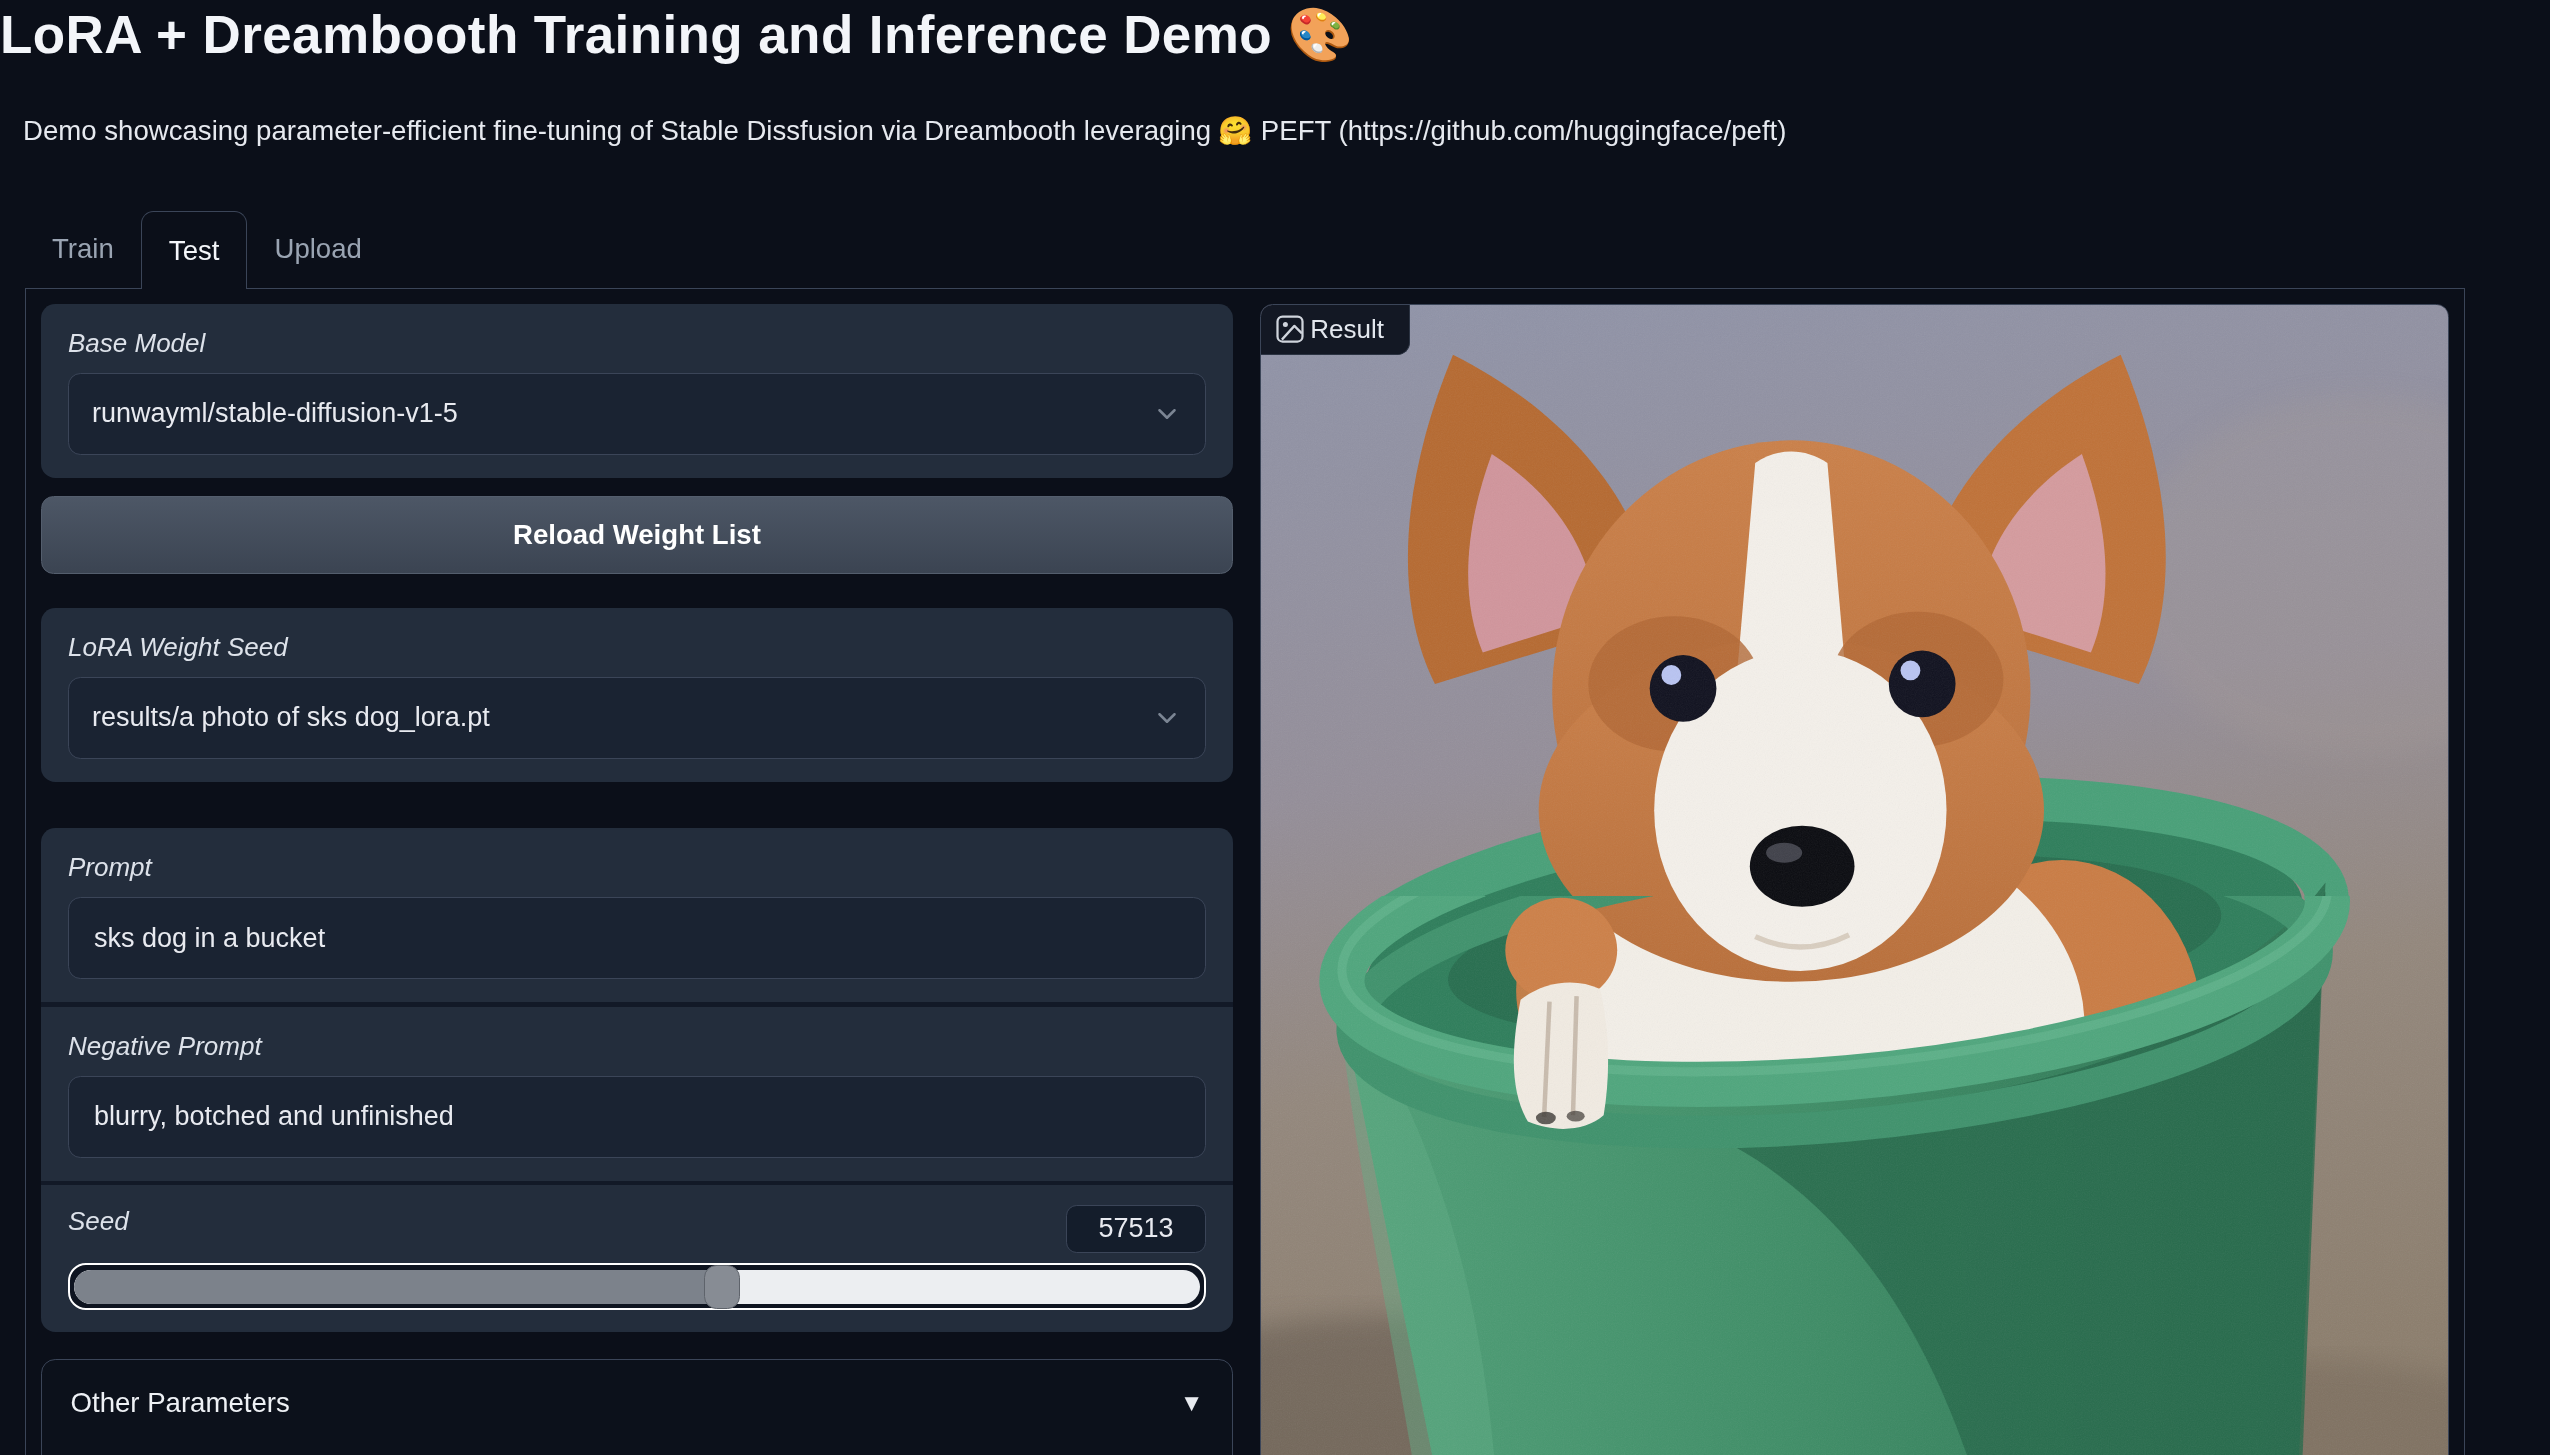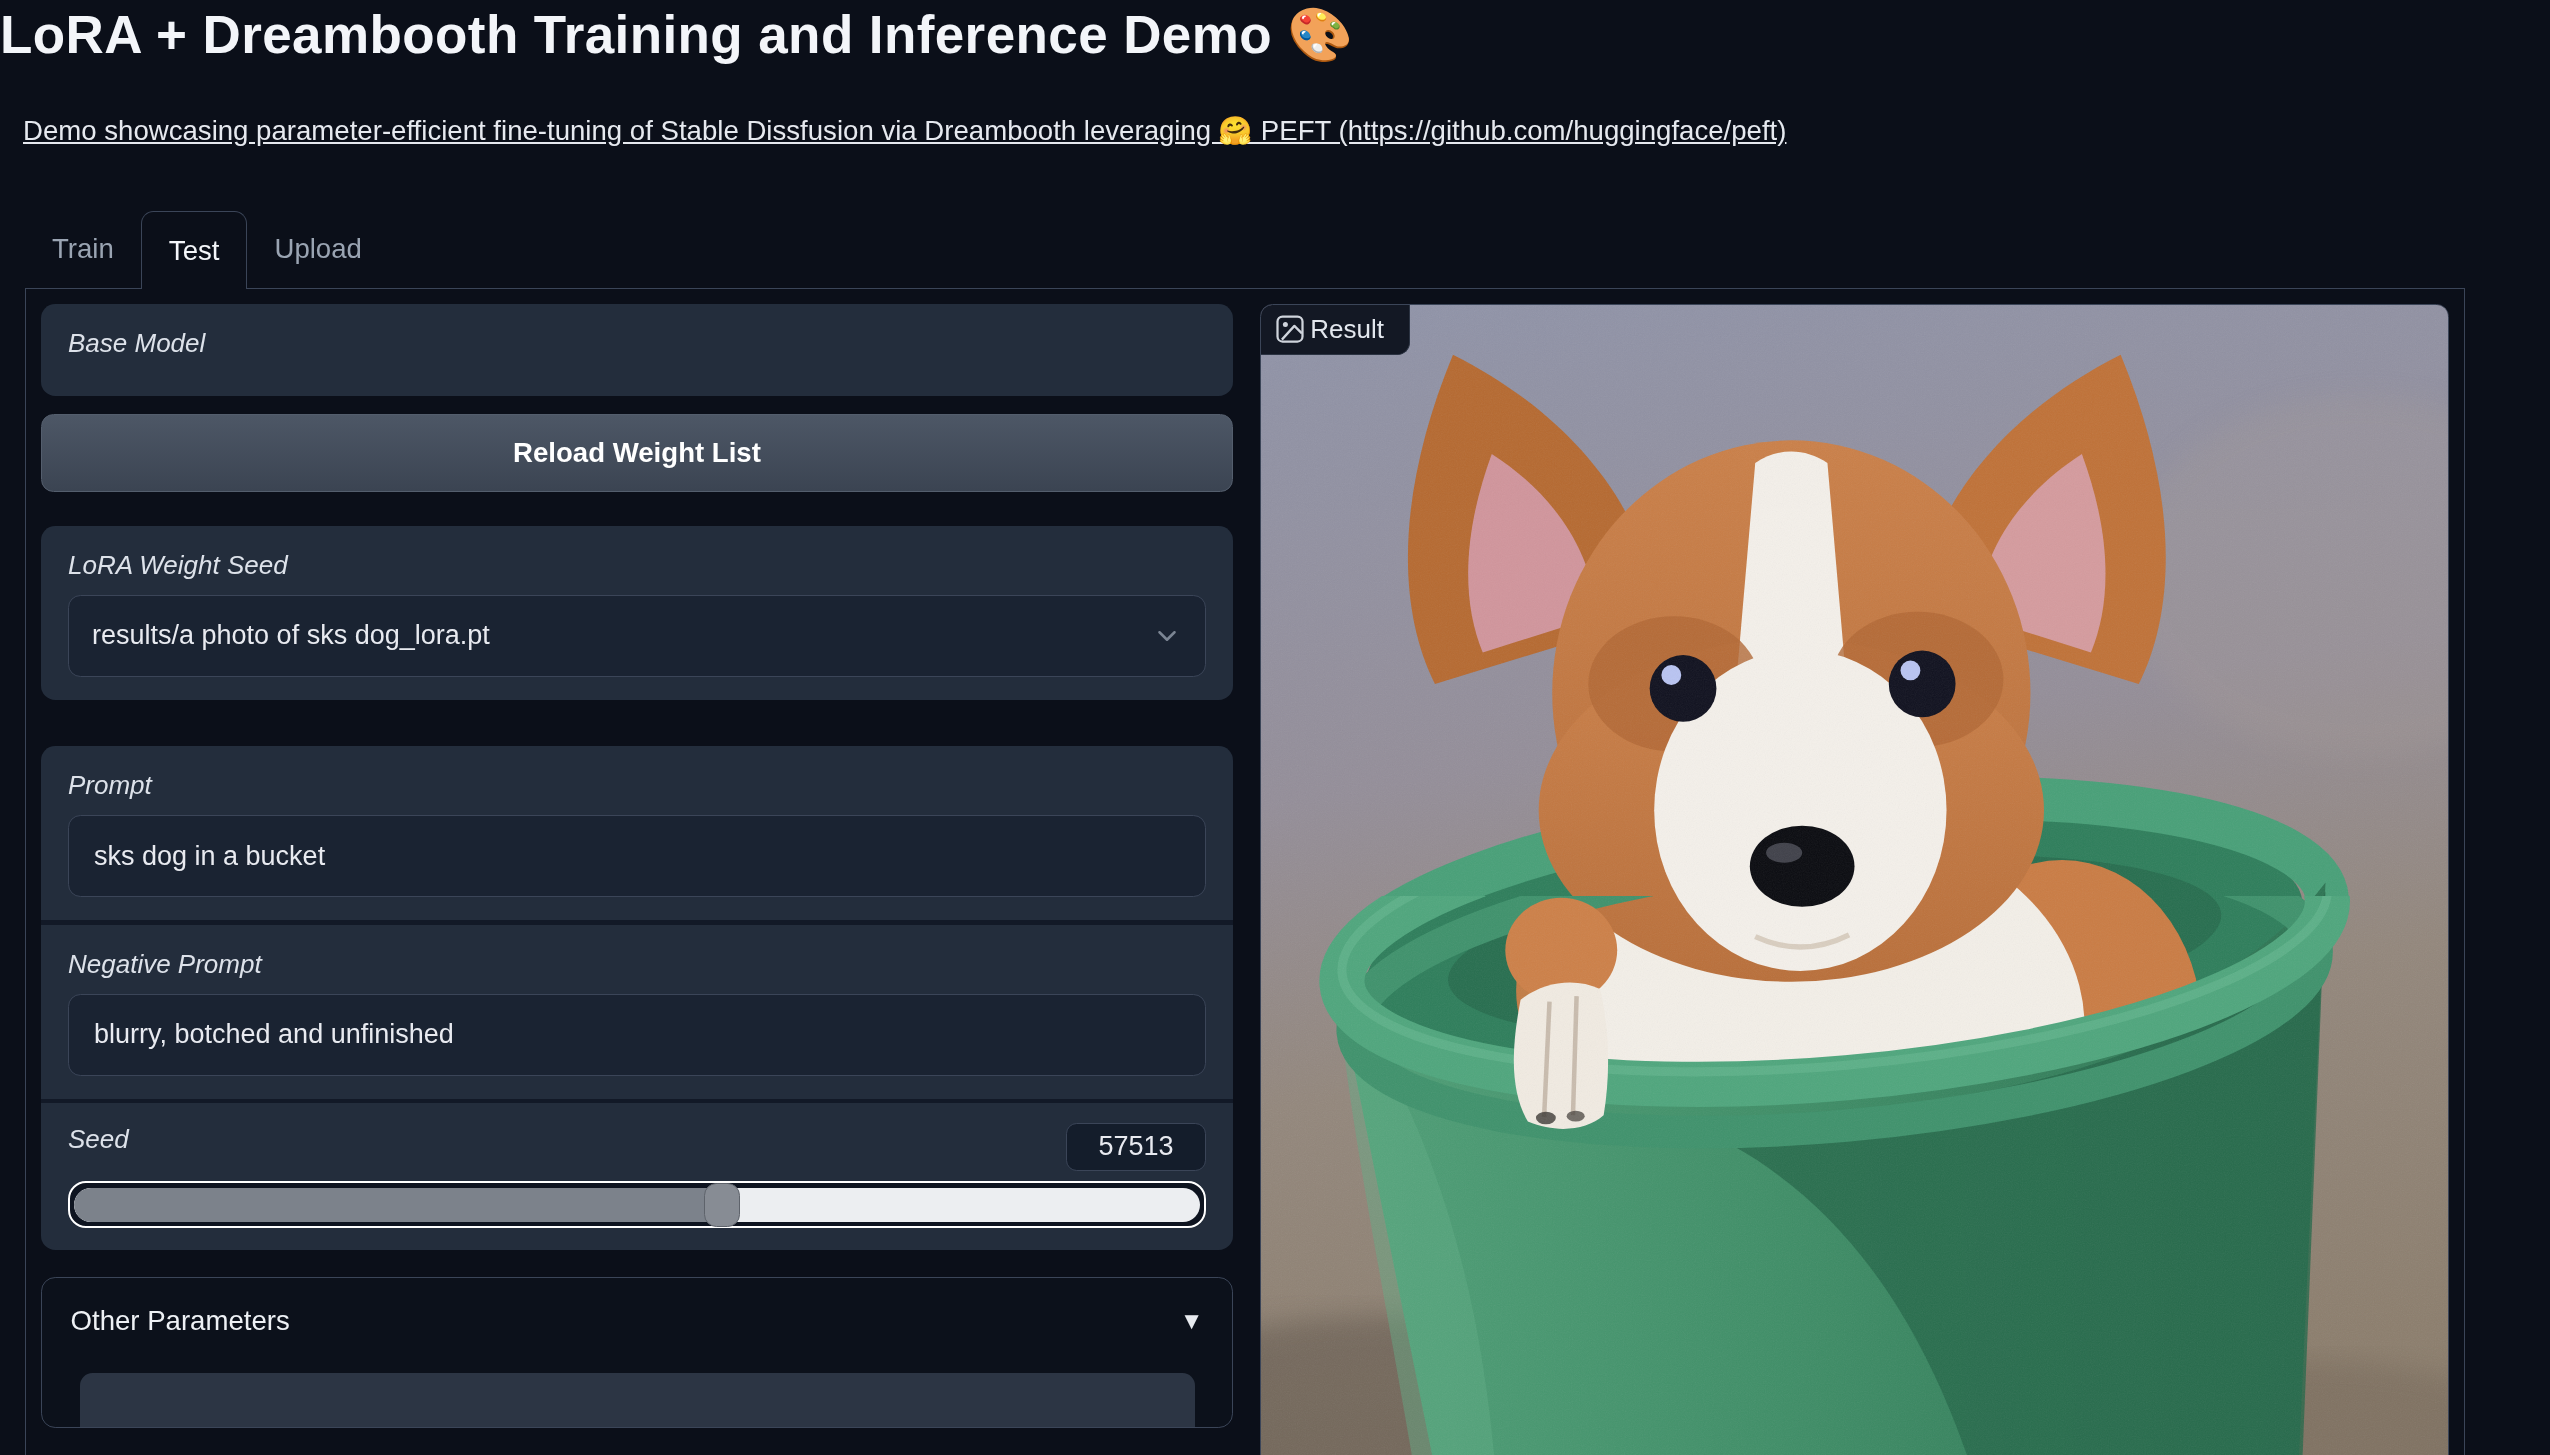--- a/index.html
+++ b/index.html
@@ -13,21 +13,21 @@
     background:var(--page-bg);
     font-family:"Liberation Sans", sans-serif;
     color:var(--text-primary);
   }
   
   .page-title{
     margin-top:3.6px; text-align:left;
     font-size:53px; font-weight:700; color:#f3f5f9; letter-spacing:0.4px;
   }
   .page-subtitle{
-    margin:48px 0 0 23px; font-size:27.6px; color:#e6e9ef;text-decoration:underline;
+    margin:48px 0 0 23px; font-size:27.6px; color:#e6e9ef;
   }
   
   .tabbar{
     display:flex; align-items:flex-end;
     margin:64px 0 0 25px; height:77px;
   }
   .tab{
     height:77px; display:flex; align-items:center; padding:0 27px;
     font-size:27.6px; color:var(--text-secondary); cursor:pointer;
     position:relative; z-index:2;
@@ -134,20 +134,26 @@
   <div class="tab active">Test</div>
   <div class="tab">Upload</div>
 </div>
 
 <div class="content">
 
   <div class="col-left">
 
     <div class="card">
       <div class="field-label">Base Model</div>
+      <div class="dropdown">
+        <input class="dropdown-value" readonly="" value="runwayml/stable-diffusion-v1-5" style="">
+        <svg class="chevron" viewBox="0 0 24 24" fill="none">
+          <path d="M6 9l6 6 6-6" stroke="#9ca6b4" stroke-width="2" stroke-linecap="round" stroke-linejoin="round"></path>
+        </svg>
+      </div>
     </div>
 
     <button class="btn-secondary">Reload Weight List</button>
 
     <div class="card mt38">
       <div class="field-label">LoRA Weight Seed</div>
       <div class="dropdown">
         <input class="dropdown-value" readonly="" value="results/a photo of sks dog_lora.pt" style="">
         <svg class="chevron" viewBox="0 0 24 24" fill="none">
           <path d="M6 9l6 6 6-6" stroke="#9ca6b4" stroke-width="2" stroke-linecap="round" stroke-linejoin="round"></path>

